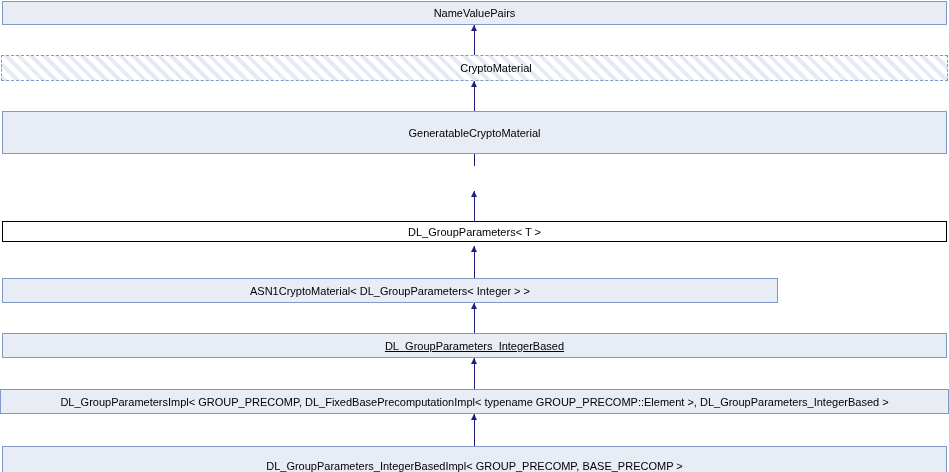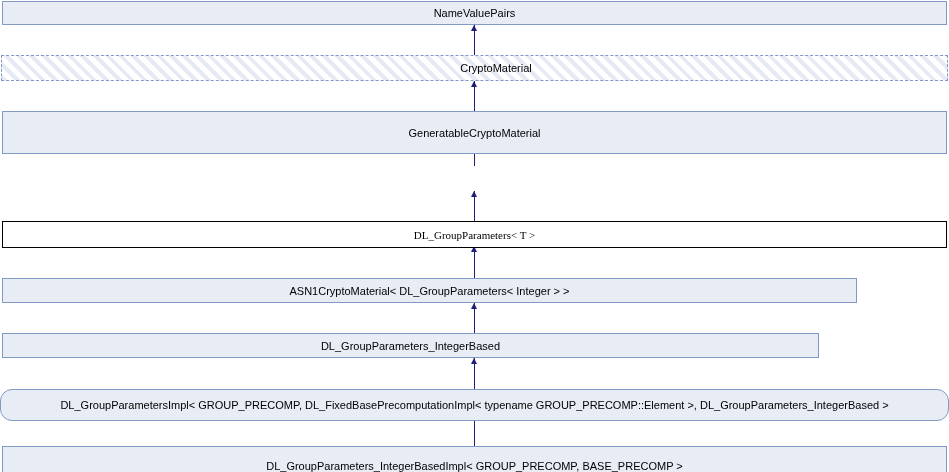--- a/index.html
+++ b/index.html
@@ -109,28 +109,28 @@
     <div class="arrowhead" style="left: 471px; top: 414px;"></div>
     <div class="node normal" style="left: 2px; top: 1px; width: 945px; height: 24px;">
       <span class="node-label">NameValuePairs</span>
     </div>
     <div class="node abstract" style="left: 1px; top: 55px; width: 947px; height: 26px; padding-left: 43px;">
       <span class="node-label">CryptoMaterial</span>
     </div>
     <div class="node normal" style="left: 2px; top: 111px; width: 945px; height: 43px;">
       <span class="node-label">GeneratableCryptoMaterial</span>
     </div>
-    <div class="node current" style="left: 2px; top: 221px; width: 945px; height: 27px; font-family: Liberation Serif, serif;">
+    <div class="node current" style="left: 2px; top: 221px; width: 945px; height: 21px;">
       <span class="node-label">DL_GroupParameters&lt; T &gt;</span>
     </div>
-    <div class="node normal" style="left: 2px; top: 278px; width: 855px; height: 25px;">
+    <div class="node normal" style="left: 2px; top: 278px; width: 776px; height: 25px;">
       <span class="node-label">ASN1CryptoMaterial&lt; DL_GroupParameters&lt; Integer &gt; &gt;</span>
     </div>
-    <div class="node normal" style="left: 2px; top: 333px; width: 817px; height: 25px;">
+    <div class="node normal" style="left: 2px; top: 333px; width: 945px; height: 25px; text-decoration: underline;">
       <span class="node-label">DL_GroupParameters_IntegerBased</span>
     </div>
-    <div class="node normal" style="left: 0px; top: 389px; width: 949px; height: 32px; border-radius: 12px;">
+    <div class="node normal" style="left: 0px; top: 389px; width: 949px; height: 25px;">
       <span class="node-label">DL_GroupParametersImpl&lt; GROUP_PRECOMP, DL_FixedBasePrecomputationImpl&lt; typename GROUP_PRECOMP::Element &gt;, DL_GroupParameters_IntegerBased &gt;</span>
     </div>
     <div class="node normal" style="left: 2px; top: 446px; width: 945px; height: 40px;">
       <span class="node-label">DL_GroupParameters_IntegerBasedImpl&lt; GROUP_PRECOMP, BASE_PRECOMP &gt;</span>
     </div>
   </div>
 
 </body></html>

